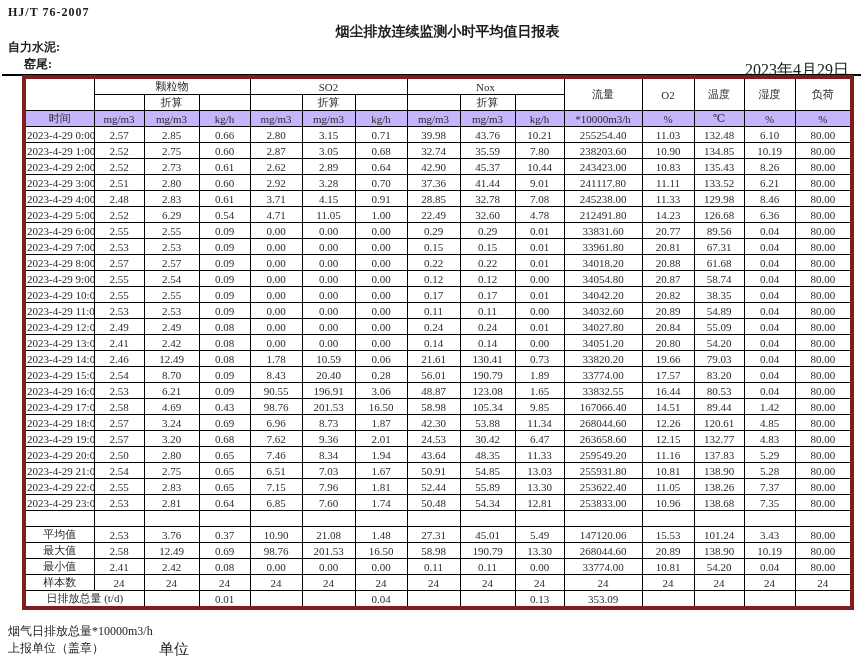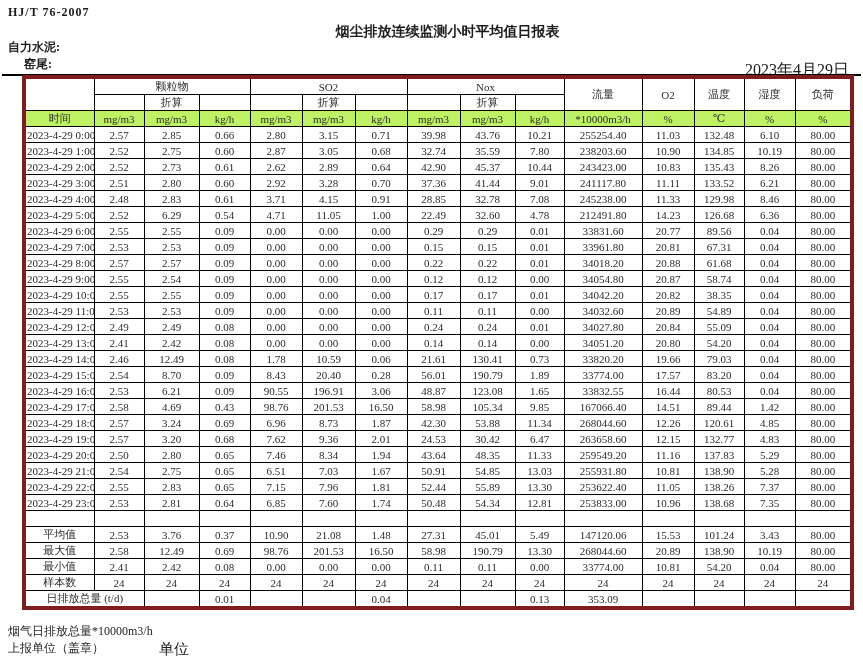--- a/index.html
+++ b/index.html
@@ -13,21 +13,21 @@
   #date     { right:14px; top:60px; font-size:16px; }
   #toprule  { left:2px; top:74px; width:859px; height:2px; background:#000; }
 
   table#report { position:absolute; left:22px; top:75px; width:828px;
                  border-collapse:collapse; table-layout:fixed;
                  border:4px solid #7f1d1d; font-size:11px; }
   #report td { border:1px solid #000; text-align:center; vertical-align:middle;
                padding:0 1px; white-space:nowrap; overflow:hidden; height:16px; color:#2b2b2b; }
   tr.h1 td { height:20px; }
   tr.h2 td { height:16px; }
-  tr.unitrow td { height:18px; background:#bef264; }
+  tr.unitrow td { height:18px; background:#c4b5fd; }
   tr.datarow td, tr.sumrow td { height:16px; }
   tr.datarow td:nth-child(12), tr.sumrow td:nth-child(12) { vertical-align:bottom; padding-bottom:1px; }
   tr.spacer td { height:12px; border-bottom:2px solid #000; }
   tr.sumrow td:first-child { }
   tr.countrow td { border-bottom:2px solid #000; }
   tr.dailyrow td { height:16px; }
   tr.dailyrow td.lbl { text-align:left; padding-left:3px;margin-left:9px; }
 
   #foot1 { left:8px; top:623px; font-size:12px; }
   #foot2 { left:8px; top:640px; font-size:12px; }

